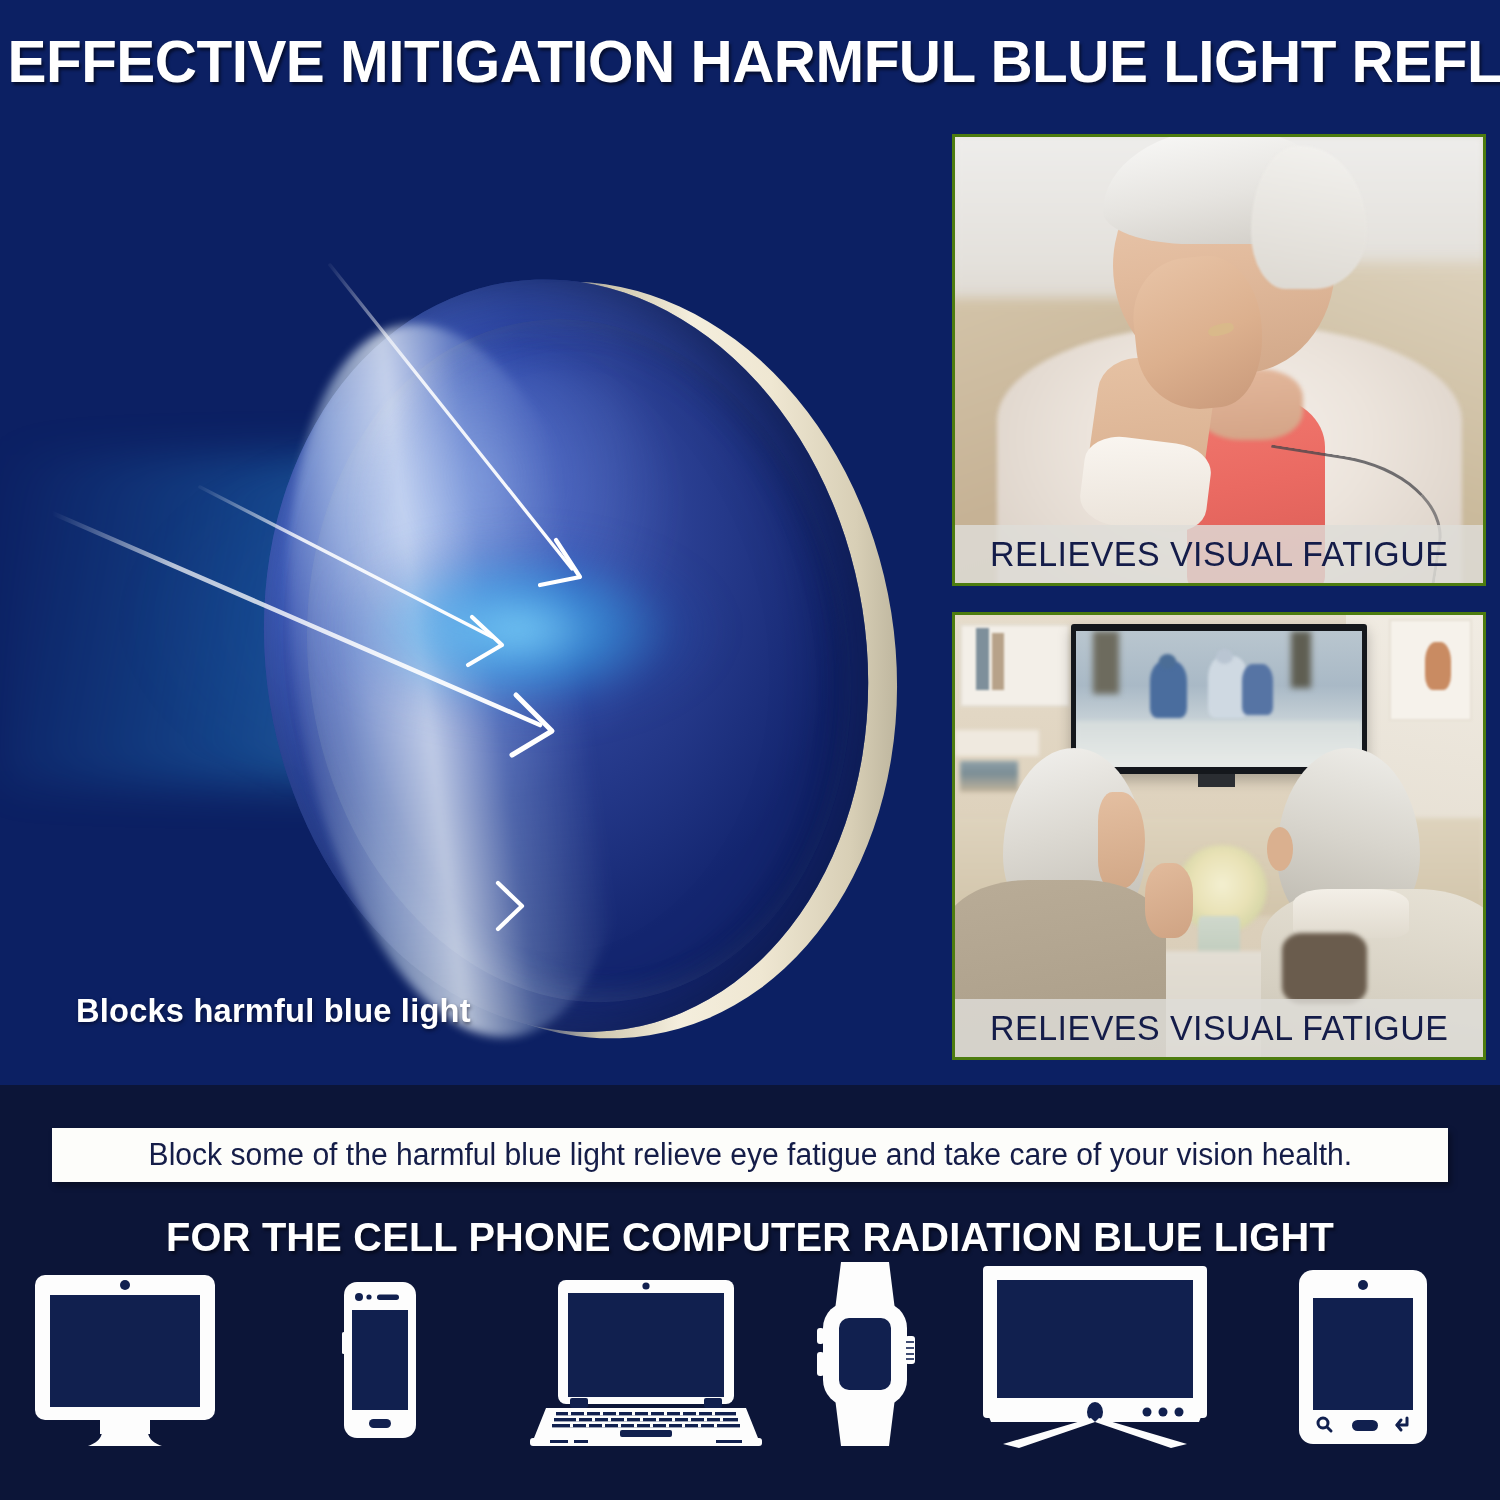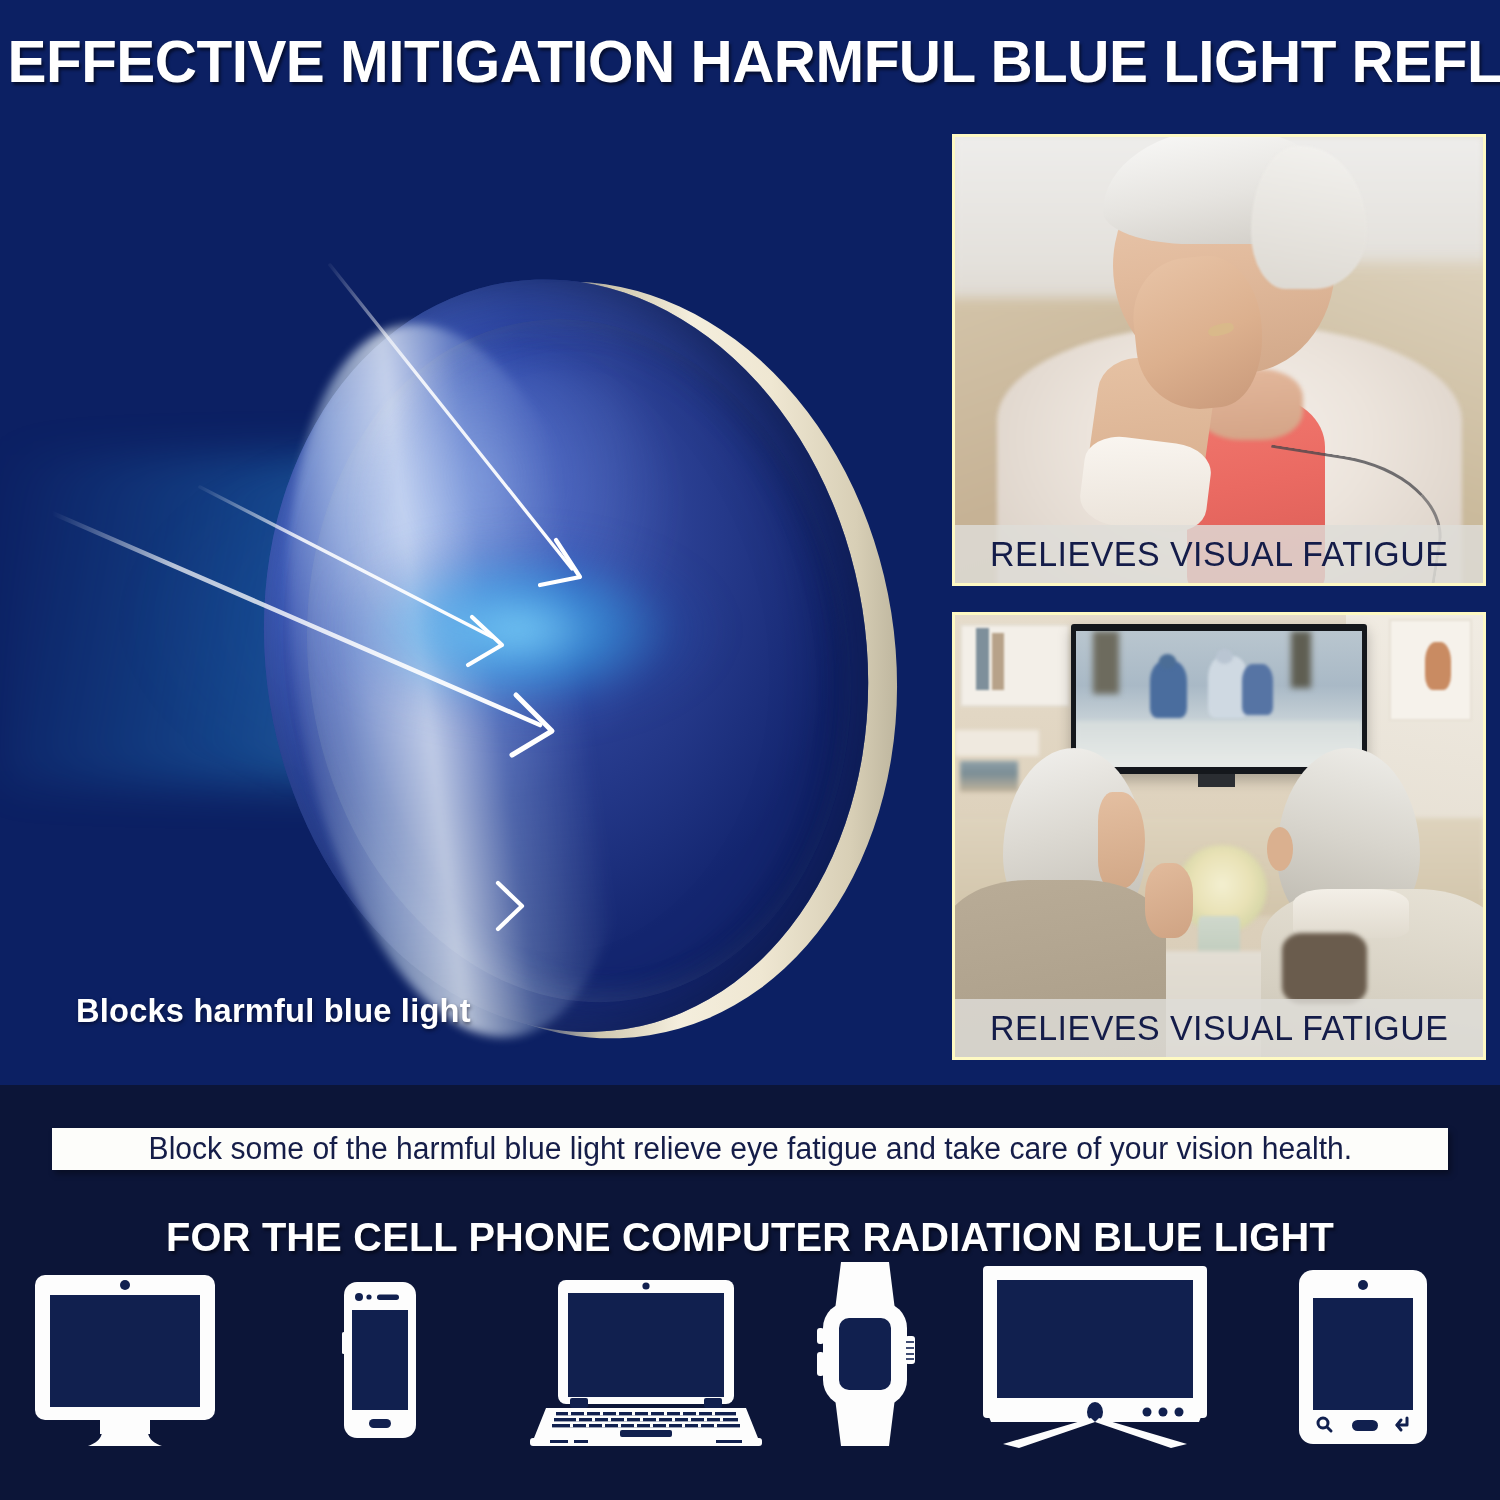--- a/index.html
+++ b/index.html
@@ -194,21 +194,21 @@
     white-space: nowrap;
     transform: scaleX(0.96);
     transform-origin: left center;
     text-shadow: 1px 2px 4px rgba(0,0,20,0.5);
   }
 
   
   .photo-card {
     position: absolute;
     overflow: hidden;
-    border: 3px solid #fef9c3;
+    border: 3px solid #4d7c0f;
     box-sizing: border-box;
   }
   #photo-top    { left: 952px; top: 134px; width: 534px; height: 452px; }
   #photo-bottom { left: 952px; top: 612px; width: 534px; height: 448px; }
 
   .photo-inner { position: absolute; inset: 0; overflow: hidden; }
 
   .photo-caption-band {
     position: absolute;
     left: 0; bottom: 0;
@@ -425,21 +425,21 @@
   }
   .p2-man-vest {
     position: absolute; right: 22%; top: 72%; width: 16%; height: 16%;
     background: #6a5c4d; border-radius: 24%; filter: blur(2px);
   }
 
   
   .bottom-banner {
     position: absolute;
     left: 52px; top: 1128px;
-    width: 1396px; height: 42px;
+    width: 1396px; height: 54px;
     background: #fdfdfa;
     box-shadow: 3px 4px 6px rgba(0,0,0,0.35);
     display: flex;
     align-items: center;
     justify-content: center;
   }
   .bottom-banner-text {
     color: #151d48;
     font-size: 31px;
     white-space: nowrap;

